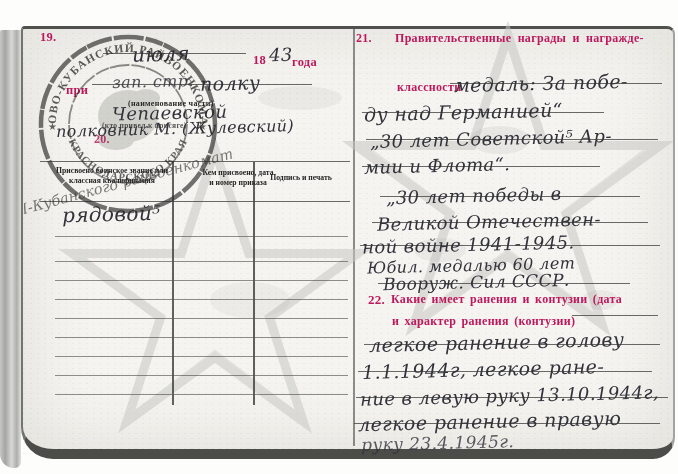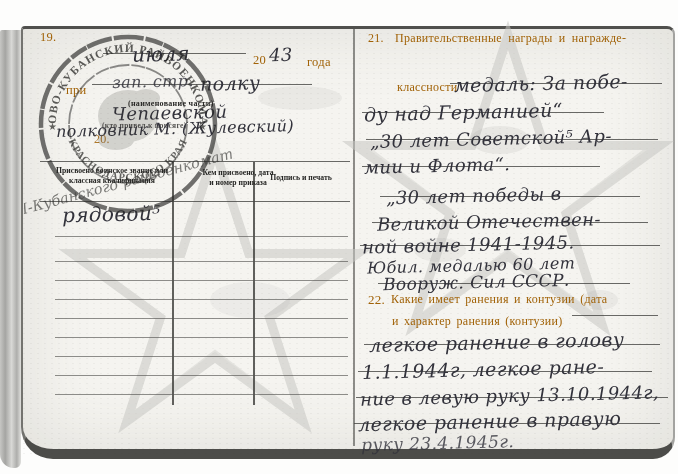--- a/index.html
+++ b/index.html
@@ -11,21 +11,21 @@
           border-radius:2px 0 6px 14px;opacity:.8;}
   .page{position:absolute;left:21px;top:26px;width:650px;height:420px;background:#f5f4f0;
         border-top:3px solid #50504d;border-left:2px solid #73736f;border-right:2px solid #a3a3a0;
         border-bottom:10px solid #4c4c49;border-radius:4px 8px 22px 32px;
         box-shadow:inset 0 0 70px rgba(110,110,100,.16);}
   .noise{position:absolute;left:21px;top:26px;width:650px;height:430px;
          background-image:radial-gradient(rgba(60,60,55,.05) 1px, transparent 1px);
          background-size:7px 5px;pointer-events:none;}
   .divider{position:absolute;left:353px;top:29px;width:2px;height:417px;background:#6a6a66;opacity:.75;}
   
-  .printed{position:absolute;color:#a16207;font-weight:normal;font-size:12.5px;letter-spacing:.3px;white-space:nowrap;z-index:2;}
+  .printed{position:absolute;color:#be185d;font-weight:bold;font-size:12.5px;letter-spacing:.3px;white-space:nowrap;z-index:2;}
   .caption{position:absolute;color:#2a2a28;font-weight:bold;font-size:8px;letter-spacing:.3px;white-space:nowrap;z-index:2;text-align:center;}
   .th{position:absolute;color:#262624;font-weight:bold;font-size:7.7px;line-height:1.35;text-align:center;z-index:2;}
   .hand{position:absolute;font-family:"DejaVu Serif",serif;font-style:italic;color:#32323b;
         white-space:nowrap;transform:rotate(-1.4deg);letter-spacing:.4px;z-index:3;}
   .rule{position:absolute;border-bottom:1.4px solid #45454line;border-bottom:1.4px solid #454542;opacity:.8;z-index:1;}
   .rowline{position:absolute;border-bottom:1px solid #55555.2;border-bottom:1px solid #555551;opacity:.65;z-index:1;}
   .vline{position:absolute;width:1.6px;background:#454542;opacity:.85;z-index:1;}
   .wm{position:absolute;left:0;top:0;z-index:1;pointer-events:none;}
   .stamp{position:absolute;left:24px;top:20px;z-index:4;pointer-events:none;opacity:.88;}
 </style>
@@ -52,23 +52,23 @@
       <ellipse cx="250" cy="300" rx="40" ry="18" opacity="0.08"></ellipse>
       <ellipse cx="600" cy="300" rx="18" ry="10" opacity="0.10"></ellipse>
     </g>
   </svg>
   <div class="noise"></div>
 
   <div class="printed" style="left:40px;top:30px;">19.</div>
 
   <div class="rule" style="left:103px;top:53px;width:143px;"></div>
   <div class="hand" style="left:132px;top:42px;font-size:20px;">июля</div>
-  <div class="printed" style="left:253px;top:53px;">20</div>
+  <div class="printed" style="left:253px;top:53px;">18</div>
   <div class="hand" style="left:269px;top:44px;font-size:18px;">43</div>
-  <div class="printed" style="left:307px;top:55px;">года</div>
+  <div class="printed" style="left:292px;top:55px;">года</div>
 
   <div class="printed" style="left:66px;top:83px;">при</div>
   <div class="rule" style="left:92px;top:84px;width:220px;"></div>
   <div class="hand" style="left:112px;top:72px;font-size:16px;opacity:.85;">зап. стр.</div>
   <div class="hand" style="left:200px;top:72px;font-size:19px;">полку</div>
   <div class="caption" style="left:128px;top:99px;">(наименование части)</div>
 
   <div class="hand" style="left:112px;top:102px;font-size:18px;">Чепаевской</div>
   <div class="caption" style="left:102px;top:121px;font-size:7.5px;opacity:.8;">(кто привел к присяге)</div>
   <div class="hand" style="left:56px;top:119px;font-size:16px;">полковник М. (Жулевский)</div>
@@ -112,21 +112,21 @@
       <textPath href="#arcTop" startOffset="50%" text-anchor="middle">НОВО-КУБАНСКИЙ РАЙВОЕНКОМАТ</textPath>
     </text>
     <text font-family="Liberation Serif, serif" font-size="10.5" font-weight="bold" fill="#262624" letter-spacing="1" opacity="0.8">
       <textPath href="#arcBot" startOffset="50%" text-anchor="middle">КРАСНОДАРСКОГО КРАЯ</textPath>
     </text>
     <text x="24" y="110" font-size="10" fill="#262624" opacity="0.8">★</text>
     <text x="174" y="110" font-size="10" fill="#262624" opacity="0.8">★</text>
     <text x="104" y="166" text-anchor="middle" transform="rotate(-15 104 160)" font-family="DejaVu Serif, serif" font-style="italic" font-size="14.5" fill="#2c2c2a" opacity="0.7">Н-Кубанского райвоенкомата</text>
   </svg>
 
-  <div class="printed" style="left:368px;top:31px;font-size:12px;">21.</div>
+  <div class="printed" style="left:356px;top:31px;font-size:12px;">21.</div>
   <div class="printed" style="left:395px;top:31px;font-size:12px;word-spacing:3px;">Правительственные награды и награжде-</div>
   <div class="printed" style="left:397px;top:80px;font-size:12px;">классности</div>
 
   <div class="hand" style="left:454px;top:72px;font-size:19px;">медаль: За побе-</div>
   <div class="rule" style="left:450px;top:83px;width:212px;"></div>
   <div class="hand" style="left:364px;top:101px;font-size:19px;">ду над Германией“</div>
   <div class="rule" style="left:362px;top:112px;width:242px;"></div>
   <div class="hand" style="left:370px;top:128px;font-size:18px;">„30 лет Советской⁵ Ар-</div>
   <div class="rule" style="left:366px;top:139px;width:292px;"></div>
   <div class="hand" style="left:364px;top:155px;font-size:18px;">мии и Флота“.</div>

